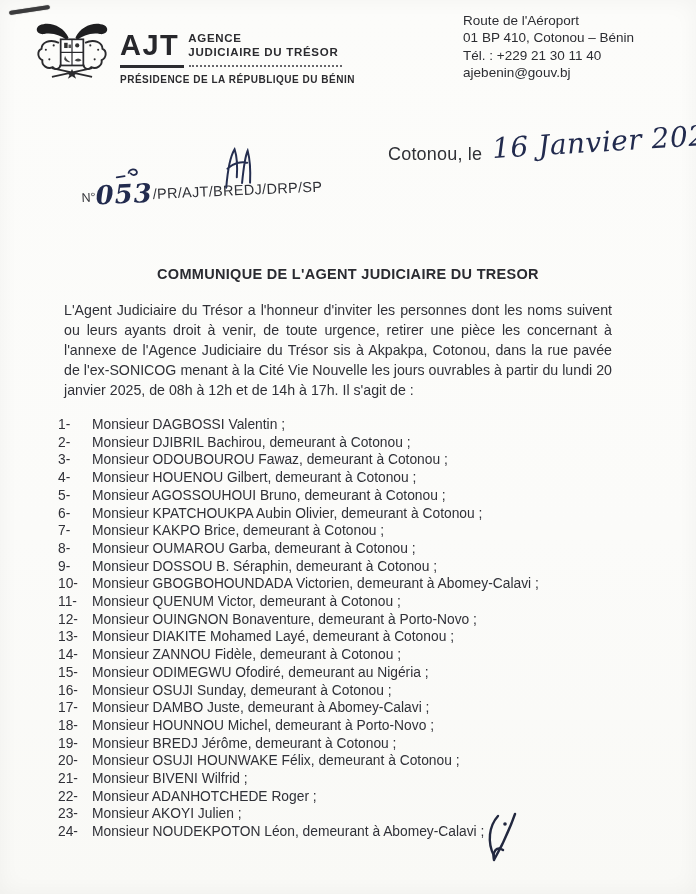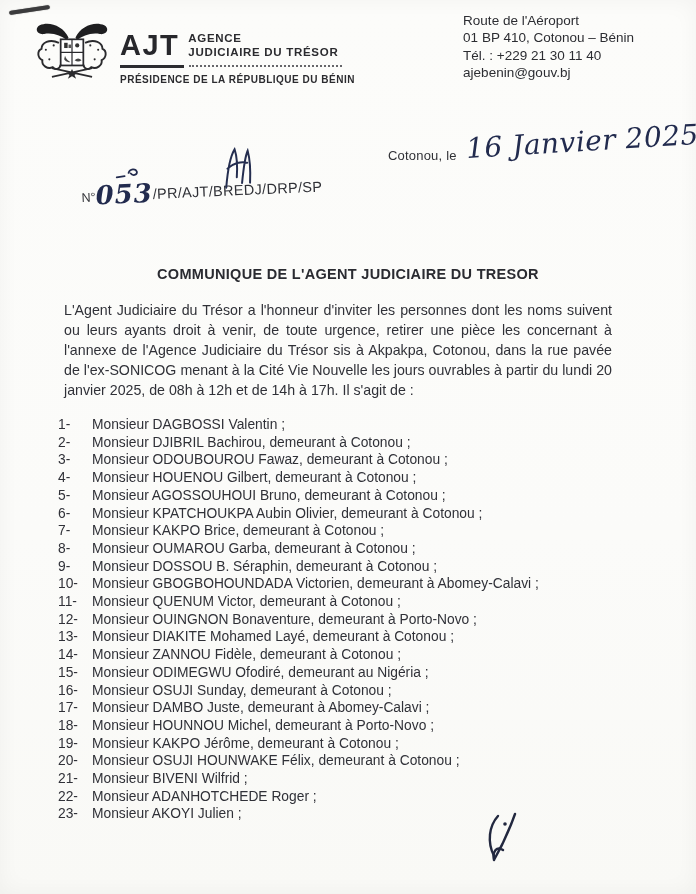--- a/index.html
+++ b/index.html
@@ -24,21 +24,21 @@
   .divider { display:flex; align-items:center; margin-top:5px; }
   .divider .solid { width:64px; height:3px; background:#2c2c30; }
   .divider .dotted { flex:1; height:0; border-top:2px dotted #66666a; margin-left:5px; }
   .parent-org { margin-top:6px; font-size:10px; font-weight:700; letter-spacing:0.5px; color:#2b2b2f; white-space:nowrap; }
 
   .address { position:absolute; top:12px; right:62px; text-align:left;
     font-size:13.5px; line-height:17.4px; color:#2c2d32; }
 
   
   .dateline { position:absolute; top:134px; left:388px; white-space:nowrap; }
-  .printed-city { font-size:13px; color:#303136; letter-spacing:0.2px;text-align:center; }
+  .printed-city { font-size:18px; color:#303136; letter-spacing:0.2px;text-align:center; }
   .hand { font-family:"DejaVu Serif", serif; font-style:italic; color:#222b4e; }
   .hand-date { display:inline-block; font-size:28px; letter-spacing:0.5px;
     transform:rotate(-3.5deg); position:relative; top:-9px; margin-left:5px; }
 
   
   .refline { position:absolute; top:178px; left:82px; white-space:nowrap;
     transform:rotate(-2.5deg); transform-origin:left bottom; }
   .ref-prefix { font-size:12.5px; color:#303136; }
   .hand-num { font-size:26px; font-weight:700; letter-spacing:1px; position:relative; top:3px; }
   .ref-suffix { font-size:14.5px; letter-spacing:0.3px; color:#2f3036; }
@@ -202,37 +202,41 @@
       <li class="row">
       <span class="num">17-</span>
       <span class="txt">Monsieur DAMBO Juste, demeurant à Abomey-Calavi ;</span>
     </li>
       <li class="row">
       <span class="num">18-</span>
       <span class="txt">Monsieur HOUNNOU Michel, demeurant à Porto-Novo ;</span>
     </li>
       <li class="row">
       <span class="num">19-</span>
-      <span class="txt">Monsieur KAKPO Jérôme, demeurant à Cotonou ;</span>
+      <span class="txt">Monsieur BREDJ Jérôme, demeurant à Cotonou ;</span>
     </li>
       <li class="row">
       <span class="num">20-</span>
       <span class="txt">Monsieur OSUJI HOUNWAKE Félix, demeurant à Cotonou ;</span>
     </li>
       <li class="row">
       <span class="num">21-</span>
       <span class="txt">Monsieur BIVENI Wilfrid ;</span>
     </li>
       <li class="row">
       <span class="num">22-</span>
       <span class="txt">Monsieur ADANHOTCHEDE Roger ;</span>
     </li>
       <li class="row">
       <span class="num">23-</span>
       <span class="txt">Monsieur AKOYI Julien ;</span>
+    </li>
+      <li class="row">
+      <span class="num">24-</span>
+      <span class="txt">Monsieur NOUDEKPOTON Léon, demeurant à Abomey-Calavi ;</span>
     </li>
     </ol>
 
   <svg class="end-paraph" width="42" height="52" viewBox="0 0 42 52" aria-hidden="true">
     <path d="M16 6 C7 16 5 32 12 46" stroke="#22283f" stroke-width="2.4" fill="none" stroke-linecap="round"></path>
     <path d="M33 4 C28 18 20 36 12 50 M12 50 C10 41 15 36 21 40" stroke="#22283f" stroke-width="2.4" fill="none" stroke-linecap="round"></path>
     <circle cx="23" cy="14" r="1.8" fill="#22283f"></circle>
   </svg>
 
 </div>

